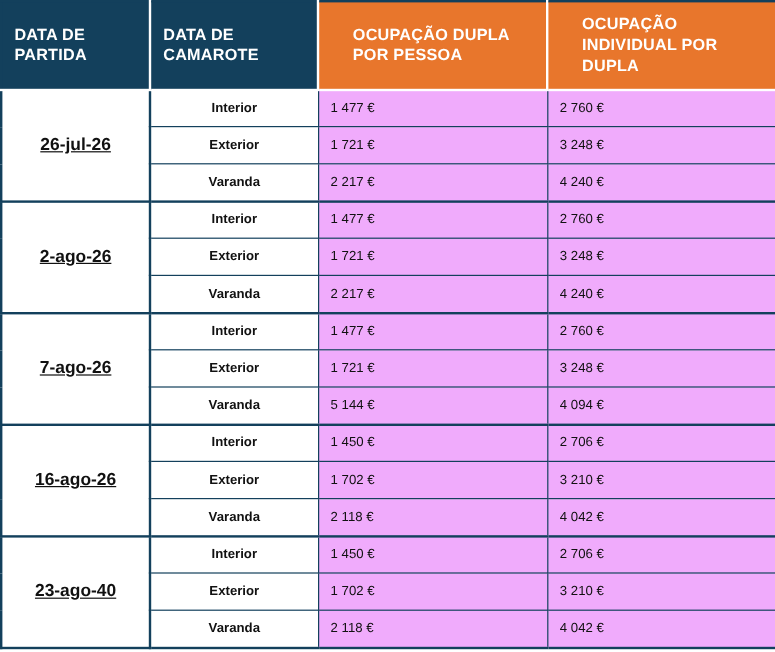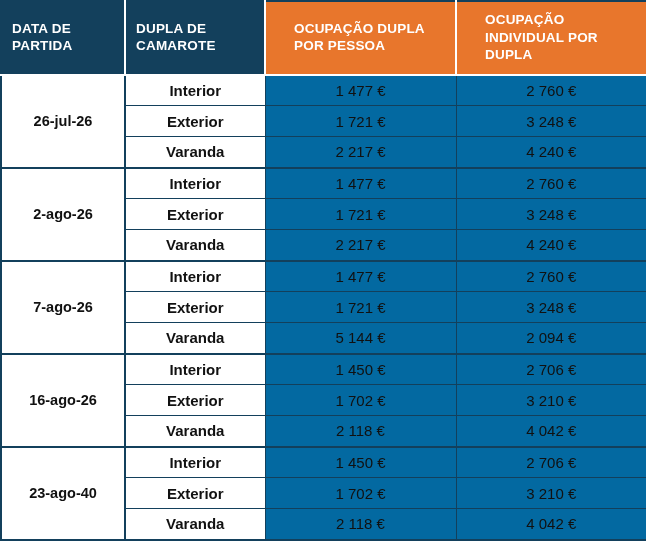--- a/index.html
+++ b/index.html
@@ -49,54 +49,54 @@
   thead th.orange {
     background: #e8762c;
     color: #ffffff;
     padding-left: 28px;
   }
   thead th.orange.last { border-right: 2px solid #13405c; }
   thead th.hdr-top { border-top: 2px solid #13405c; }
 
   tbody td {
     border: 1px solid #13405c;
-    font-size: 15px;
+    font-size: 11px;
     color: #111111;
     height: 31px;
     box-sizing: border-box;
     padding: 0 10px;
     background: #f2f2f2;
   }
   tbody td.date-cell {
     background: #ffffff;
     text-align: center;
     font-weight: bold;
     font-size: 14.5px;
     color: #111111;
     border-top: 2px solid #13405c;
     border-bottom: 2px solid #13405c;
     border-left: 2px solid #13405c;
     border-right: 2px solid #13405c;
+    text-decoration: underline;
   }
   tbody tr.group-start td.cabin-cell,
   tbody tr.group-start td.price-cell {
     border-top: 2px solid #13405c;
   }
   tbody tr.group-end td.cabin-cell,
   tbody tr.group-end td.price-cell {
     border-bottom: 2px solid #13405c;
   }
   tbody td.cabin-cell {
     text-align: center;
     font-weight: bold;
     background: #ffffff;
   }
   tbody td.price-cell {
-    text-align: center;
-    background: #0369a1;
+    background: #f0abfc;
     font-weight: normal;
   }
   tbody td.price-cell.last { border-right: 2px solid #13405c; }
   .footnote {
     font-size: 12.5px;
     color: #111111;
     padding: 9px 4px 0 4px;
     font-family: "Liberation Sans", sans-serif;
   }
 </style>
@@ -108,21 +108,21 @@
   <table class="price-table">
     <colgroup>
       <col class="c-date">
       <col class="c-cabin">
       <col class="c-dbl">
       <col class="c-sgl">
     </colgroup>
     <thead>
       <tr>
         <th class="first hdr-top">DATA DE PARTIDA</th>
-        <th class="hdr-top">DUPLA DE CAMAROTE</th>
+        <th class="hdr-top">DATA DE CAMAROTE</th>
         <th class="orange hdr-top">OCUPAÇÃO DUPLA POR PESSOA</th>
         <th class="orange last hdr-top">OCUPAÇÃO INDIVIDUAL POR DUPLA</th>
       </tr>
     </thead>
     <tbody>
 
       <tr class="group-start">
         <td class="date-cell" rowspan="3">26-jul-26</td>
         <td class="cabin-cell">Interior</td>
         <td class="price-cell">1 477 €</td>
@@ -163,21 +163,21 @@
         <td class="price-cell last">2 760 €</td>
       </tr>
       <tr>
         <td class="cabin-cell">Exterior</td>
         <td class="price-cell">1 721 €</td>
         <td class="price-cell last">3 248 €</td>
       </tr>
       <tr class="group-end">
         <td class="cabin-cell">Varanda</td>
         <td class="price-cell">5 144 €</td>
-        <td class="price-cell last">2 094 €</td>
+        <td class="price-cell last">4 094 €</td>
       </tr>
 
       <tr class="group-start">
         <td class="date-cell" rowspan="3">16-ago-26</td>
         <td class="cabin-cell">Interior</td>
         <td class="price-cell">1 450 €</td>
         <td class="price-cell last">2 706 €</td>
       </tr>
       <tr>
         <td class="cabin-cell">Exterior</td>

